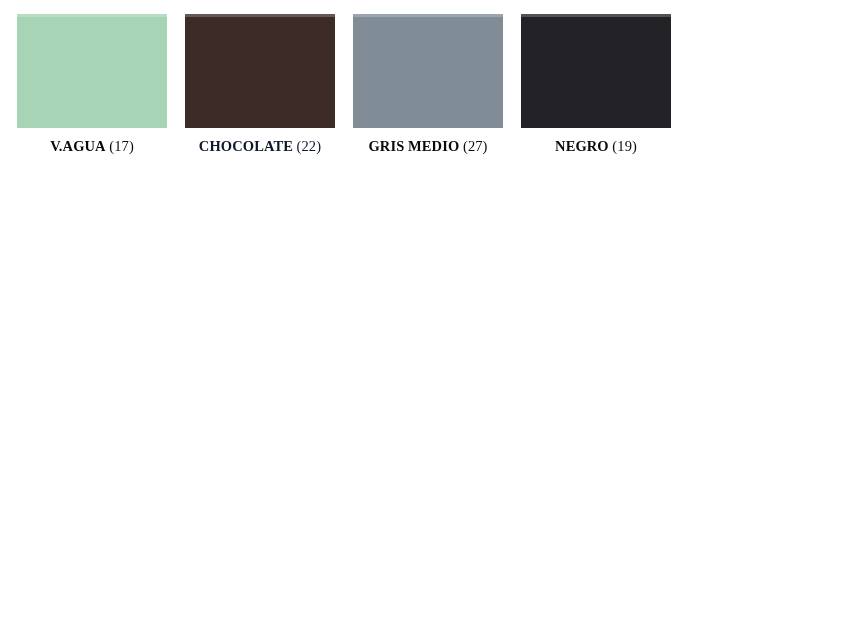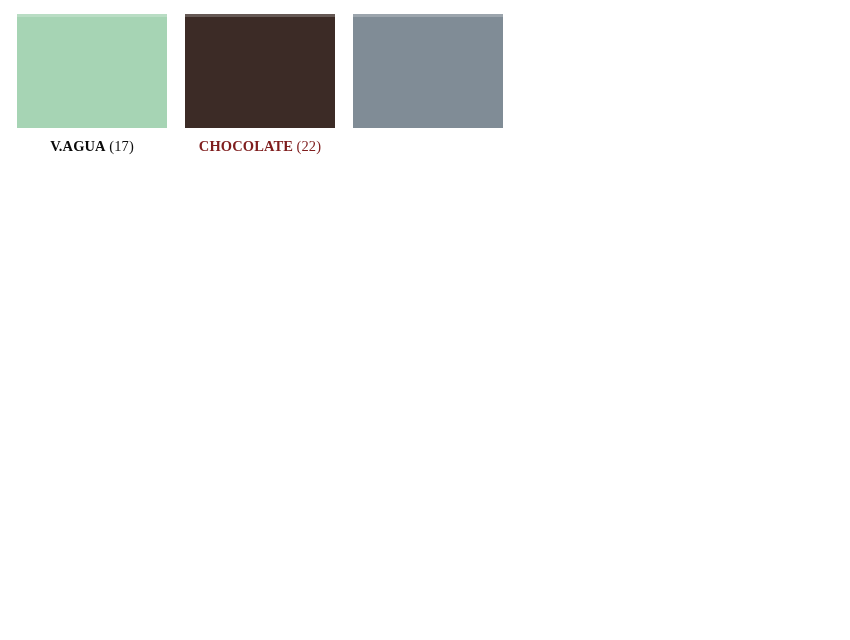--- a/index.html
+++ b/index.html
@@ -101,28 +101,39 @@
       <div class="swatch-chip" style="background-color: rgb(166, 212, 180);"></div>
       <div class="swatch-label" style="color: rgb(11, 11, 11);">
         <span class="swatch-name">V.AGUA</span>
         <span class="swatch-count">(17)</span>
       </div>
     </div>
 
 
     <div class="swatch-cell">
       <div class="swatch-chip" style="background-color: rgb(60, 43, 38);"></div>
-      <div class="swatch-label" style="color: #7f1d1d;">
+      <div class="swatch-label" style="color: #0f172a;">
         <span class="swatch-name">CHOCOLATE</span>
         <span class="swatch-count">(22)</span>
       </div>
     </div>
 
     <div class="swatch-cell">
       <div class="swatch-chip" style="background-color: rgb(128, 140, 150);"></div>
+      <div class="swatch-label" style="color: rgb(11, 11, 11);">
+        <span class="swatch-name">GRIS MEDIO</span>
+        <span class="swatch-count">(27)</span>
+      </div>
     </div>
 
+    <div class="swatch-cell">
+      <div class="swatch-chip" style="background-color: rgb(35, 35, 39);"></div>
+      <div class="swatch-label" style="color: rgb(11, 11, 11);">
+        <span class="swatch-name">NEGRO</span>
+        <span class="swatch-count">(19)</span>
+      </div>
+    </div>
 
   </div>
 
   <div class="sheet-body"></div>
 
 </div>
 
 </body></html>

